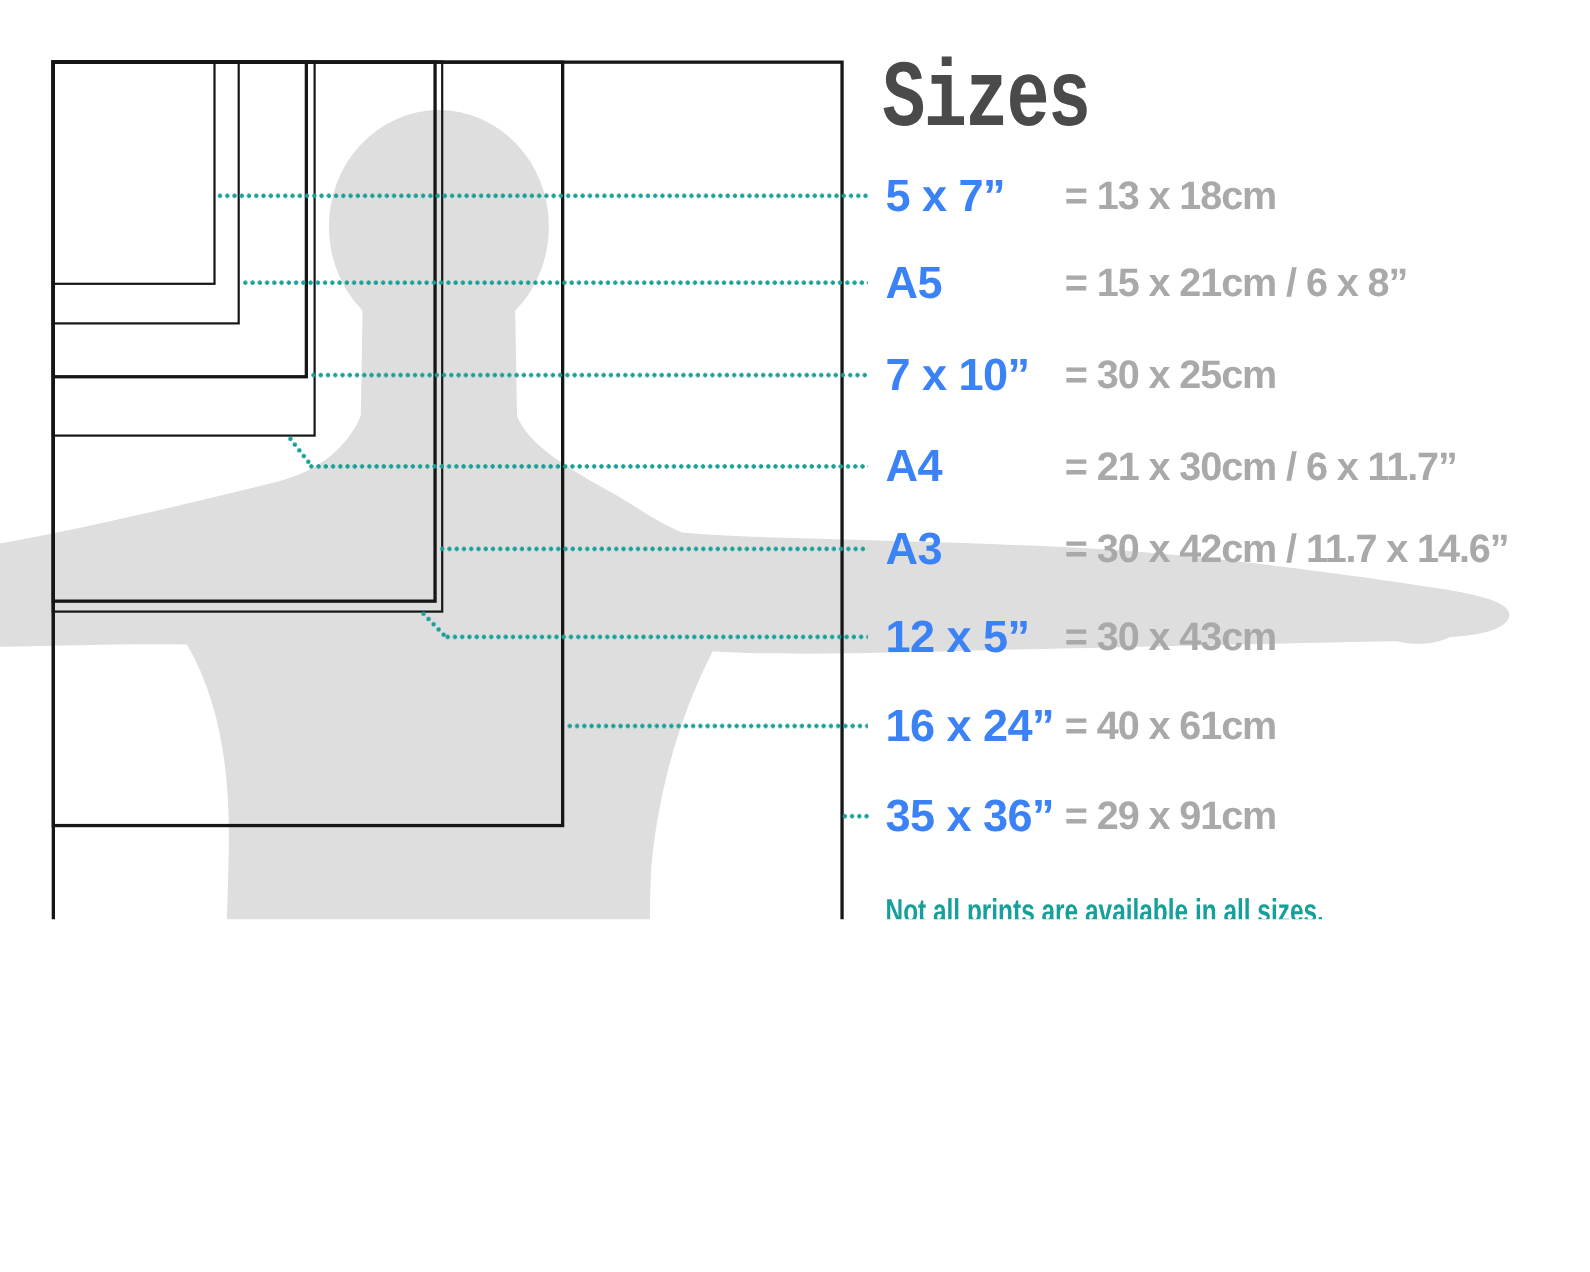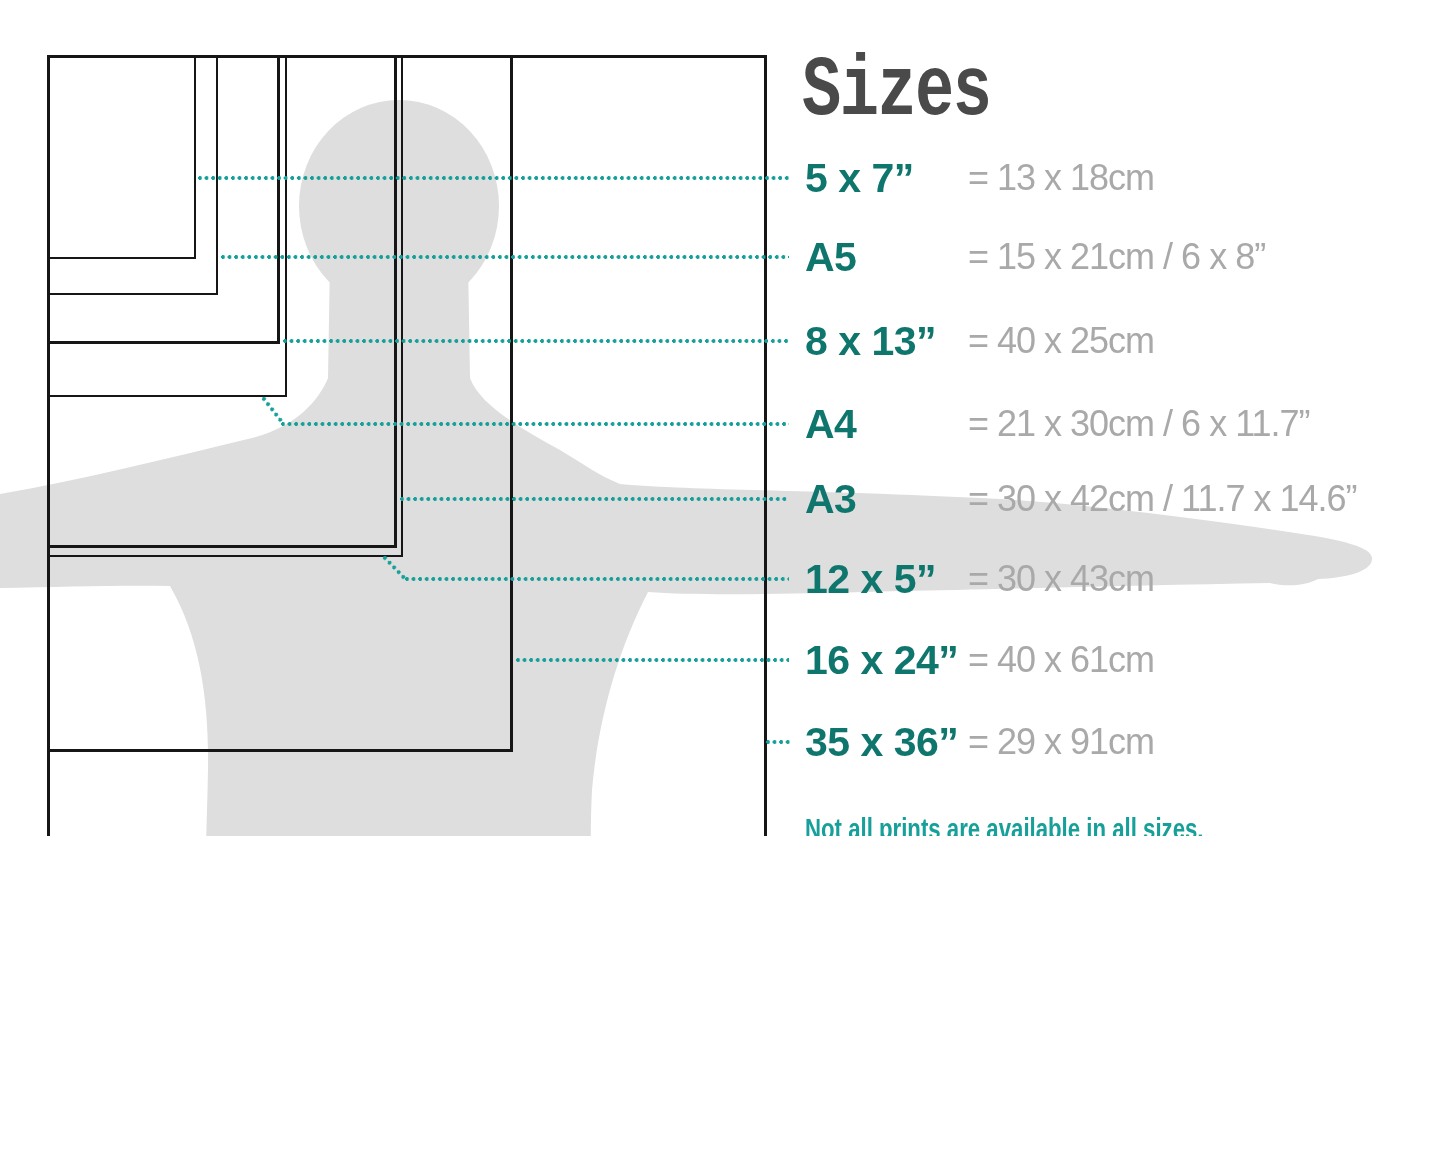--- a/index.html
+++ b/index.html
@@ -35,26 +35,26 @@
     font-family:"Liberation Mono", monospace;
     font-weight:bold;font-size:86px;line-height:1.0;
     color:#4a4a4a;letter-spacing:-2px;
     transform:scaleX(0.76);transform-origin:left top;
     white-space:nowrap;
   }
   
   .row{position:absolute;left:0;width:1445px;height:0;z-index:4;}
   .row .label{
     position:absolute;left:805px;top:0;transform:translateY(-50%);
-    font-size:41px;font-weight:bold;color:#0f766e;
+    font-size:41px;font-weight:bold;color:#3b82f6;
     letter-spacing:-0.5px;white-space:nowrap;
   }
   .row .value{
     position:absolute;left:968px;top:0;transform:translateY(-50%);
-    font-size:36px;font-weight:normal;color:#a9a9a9;
+    font-size:36px;font-weight:bold;color:#a9a9a9;
     letter-spacing:-1px;white-space:nowrap;
   }
   
   #note{
     position:absolute;left:805px;top:829px;z-index:4;
     font-size:30px;font-weight:bold;color:#17a099;
     transform:translateY(-50%) scaleX(0.74);transform-origin:left center;
     white-space:nowrap;
   }
 </style>
@@ -116,22 +116,22 @@
 
   <div class="row" style="top:178px;">
     <span class="label">5 x 7”</span>
     <span class="value">= 13 x 18cm</span>
   </div>
   <div class="row" style="top:257px;">
     <span class="label">A5</span>
     <span class="value">= 15 x 21cm / 6 x 8”</span>
   </div>
   <div class="row" style="top:341px;">
-    <span class="label">8 x 13”</span>
-    <span class="value">= 40 x 25cm</span>
+    <span class="label">7 x 10”</span>
+    <span class="value">= 30 x 25cm</span>
   </div>
   <div class="row" style="top:424px;">
     <span class="label">A4</span>
     <span class="value">= 21 x 30cm / 6 x 11.7”</span>
   </div>
   <div class="row" style="top:499px;">
     <span class="label">A3</span>
     <span class="value">= 30 x 42cm / 11.7 x 14.6”</span>
   </div>
   <div class="row" style="top:579px;">

